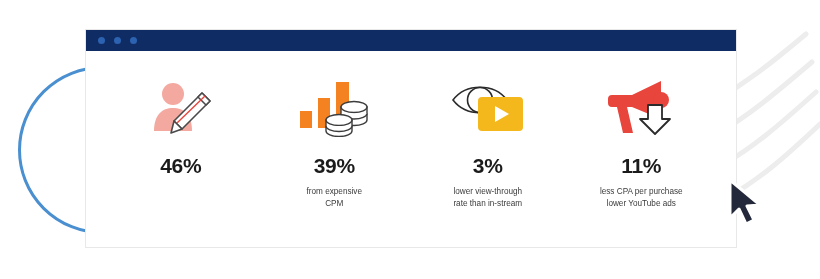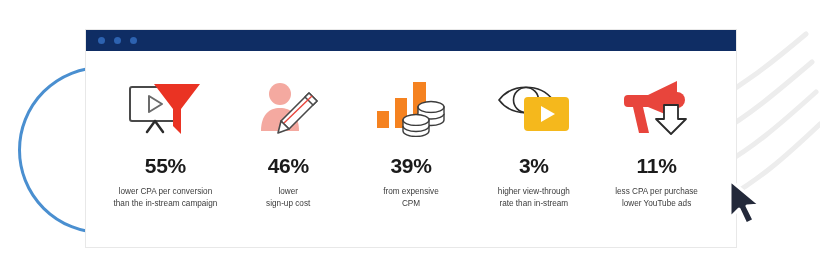--- a/index.html
+++ b/index.html
@@ -137,56 +137,37 @@
   <div class="card">
 
     <div class="titlebar">
       <div class="dot"></div>
       <div class="dot"></div>
       <div class="dot"></div>
     </div>
 
     <div class="card-body">
 
-      <div class="stat">
-        <div class="stat-icon">
-          <svg width="74" height="58" viewBox="0 0 74 58">
-            <rect x="2" y="8" width="50" height="34" rx="2" fill="#ffffff" stroke="#4a4a4a" stroke-width="2"></rect>
-            <path d="M21 17 L34 25 L21 33 Z" fill="none" stroke="#6b6b6b" stroke-width="2" stroke-linejoin="round"></path>
-            <path d="M19 53 L27 42 M35 53 L27 42" stroke="#2b2b2b" stroke-width="2.5" stroke-linecap="round"></path>
-            <path d="M26 5 L72 5 L53 30 L53 55 L45 47 L45 30 Z" fill="#ea3323"></path>
-          </svg>
-        </div>
-        <div class="stat-value">55%</div>
-        <div class="stat-desc">
-          <span>lower CPA per conversion</span><br>
-          <span>than the in-stream campaign</span>
-        </div>
-      </div>
 
       <div class="stat">
         <div class="stat-icon">
           <svg width="70" height="58" viewBox="0 0 70 58">
             <g fill="#f4a9a0">
               <circle cx="27" cy="15" r="11"></circle>
               <path d="M8 52 C 8 36, 16 29, 27 29 C 38 29, 46 36, 46 52 Z"></path>
             </g>
             <g fill="#ffffff" stroke="#4a4a4a" stroke-width="1.6" stroke-linejoin="round">
               <path d="M56 14 L64 22 L36 50 L28 42 Z"></path>
               <path d="M28 42 L36 50 L25 54 Z"></path>
               <path d="M56 14 L64 22 L60 26 L52 18 Z"></path>
             </g>
             <path d="M31 44 L59 17" stroke="#e8453c" stroke-width="1.4" fill="none"></path>
           </svg>
         </div>
         <div class="stat-value">46%</div>
-        <div class="stat-desc">
-          <span>lower</span><br>
-          <span>sign-up cost</span>
-        </div>
       </div>
 
       <div class="stat">
         <div class="stat-icon">
           <svg width="74" height="58" viewBox="0 0 74 58">
             <rect x="3" y="32" width="12" height="17" fill="#f58220"></rect>
             <rect x="21" y="19" width="12" height="30" fill="#f58220"></rect>
             <rect x="39" y="3" width="13" height="46" fill="#f58220"></rect>
             <g fill="#ffffff" stroke="#3c3c3c" stroke-width="1.4">
               <path d="M44 28 h26 v13 a13 5.5 0 0 1 -26 0 Z"></path>
@@ -211,21 +192,21 @@
             <g fill="none" stroke="#2b2b2b" stroke-width="1.6">
               <path d="M3 20 C 16 3, 44 3, 57 20 C 44 37, 16 37, 3 20 Z"></path>
               <circle cx="30" cy="20" r="12.5"></circle>
             </g>
             <rect x="28" y="17" width="45" height="34" rx="4" fill="#f5b81c"></rect>
             <path d="M45 26 L59 34 L45 42 Z" fill="#ffffff"></path>
           </svg>
         </div>
         <div class="stat-value">3%</div>
         <div class="stat-desc">
-          <span>higher view-through</span><br>
+          <span>lower view-through</span><br>
           <span>rate than in-stream</span>
         </div>
       </div>
 
       <div class="stat">
         <div class="stat-icon">
           <svg width="74" height="58" viewBox="0 0 74 58">
             <g fill="#e8453c">
               <path d="M8 16 h20 L57 2 L57 40 L28 28 h-20 a4 4 0 0 1 -4 -4 v-4 a4 4 0 0 1 4 -4 Z"></path>
               <circle cx="57" cy="21" r="8"></circle>

